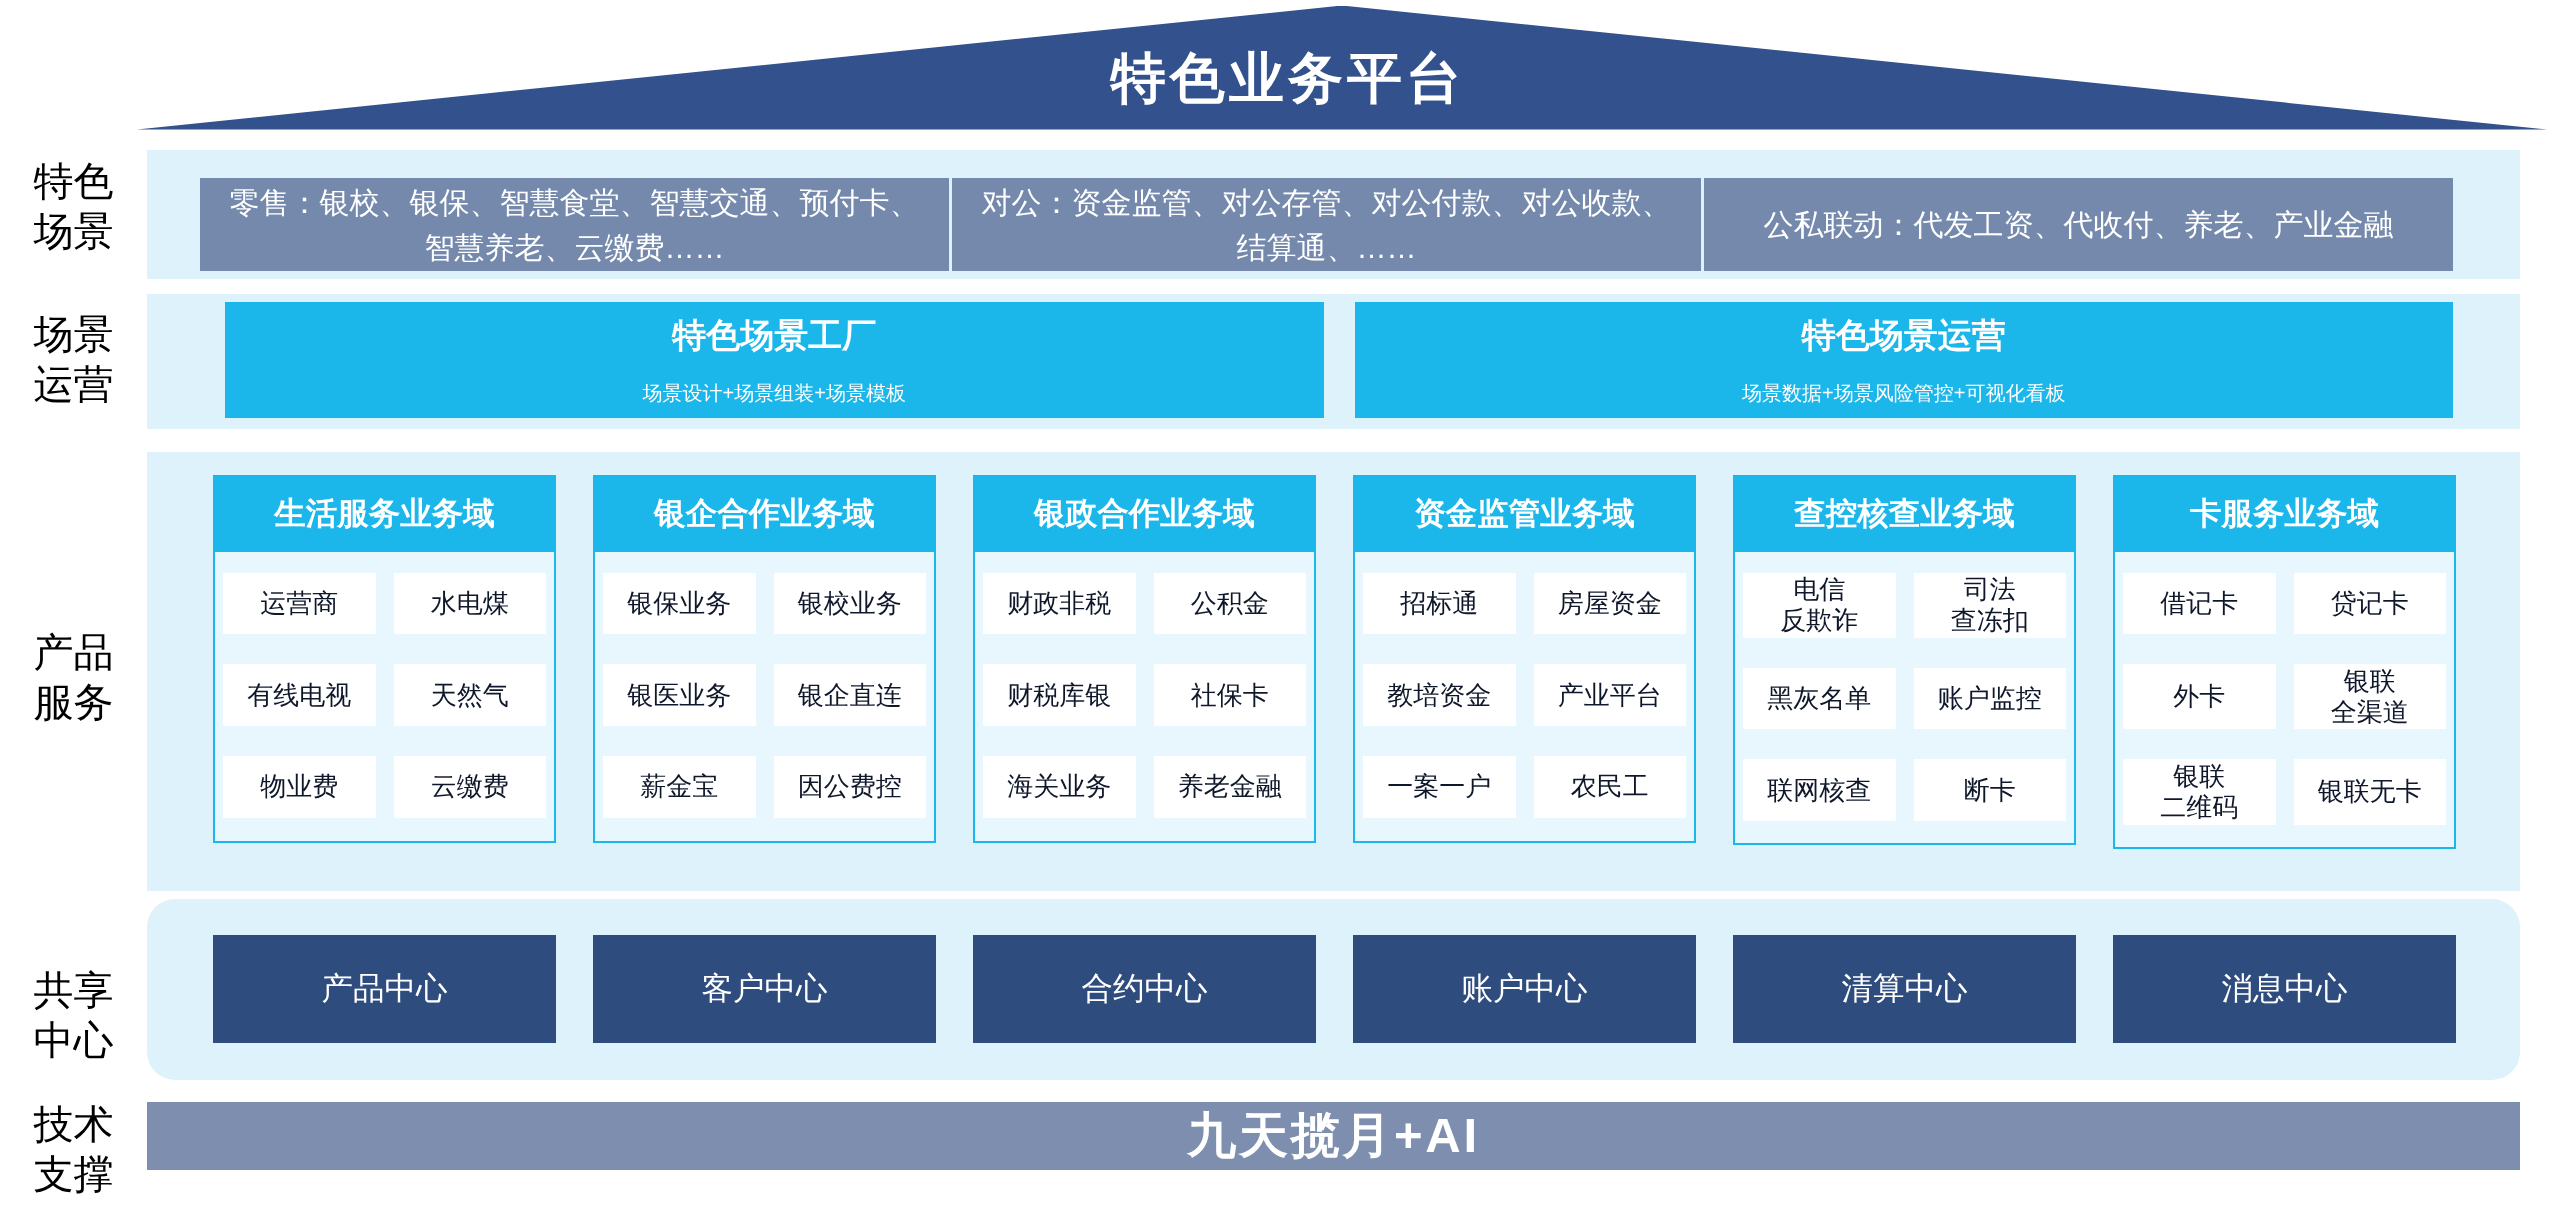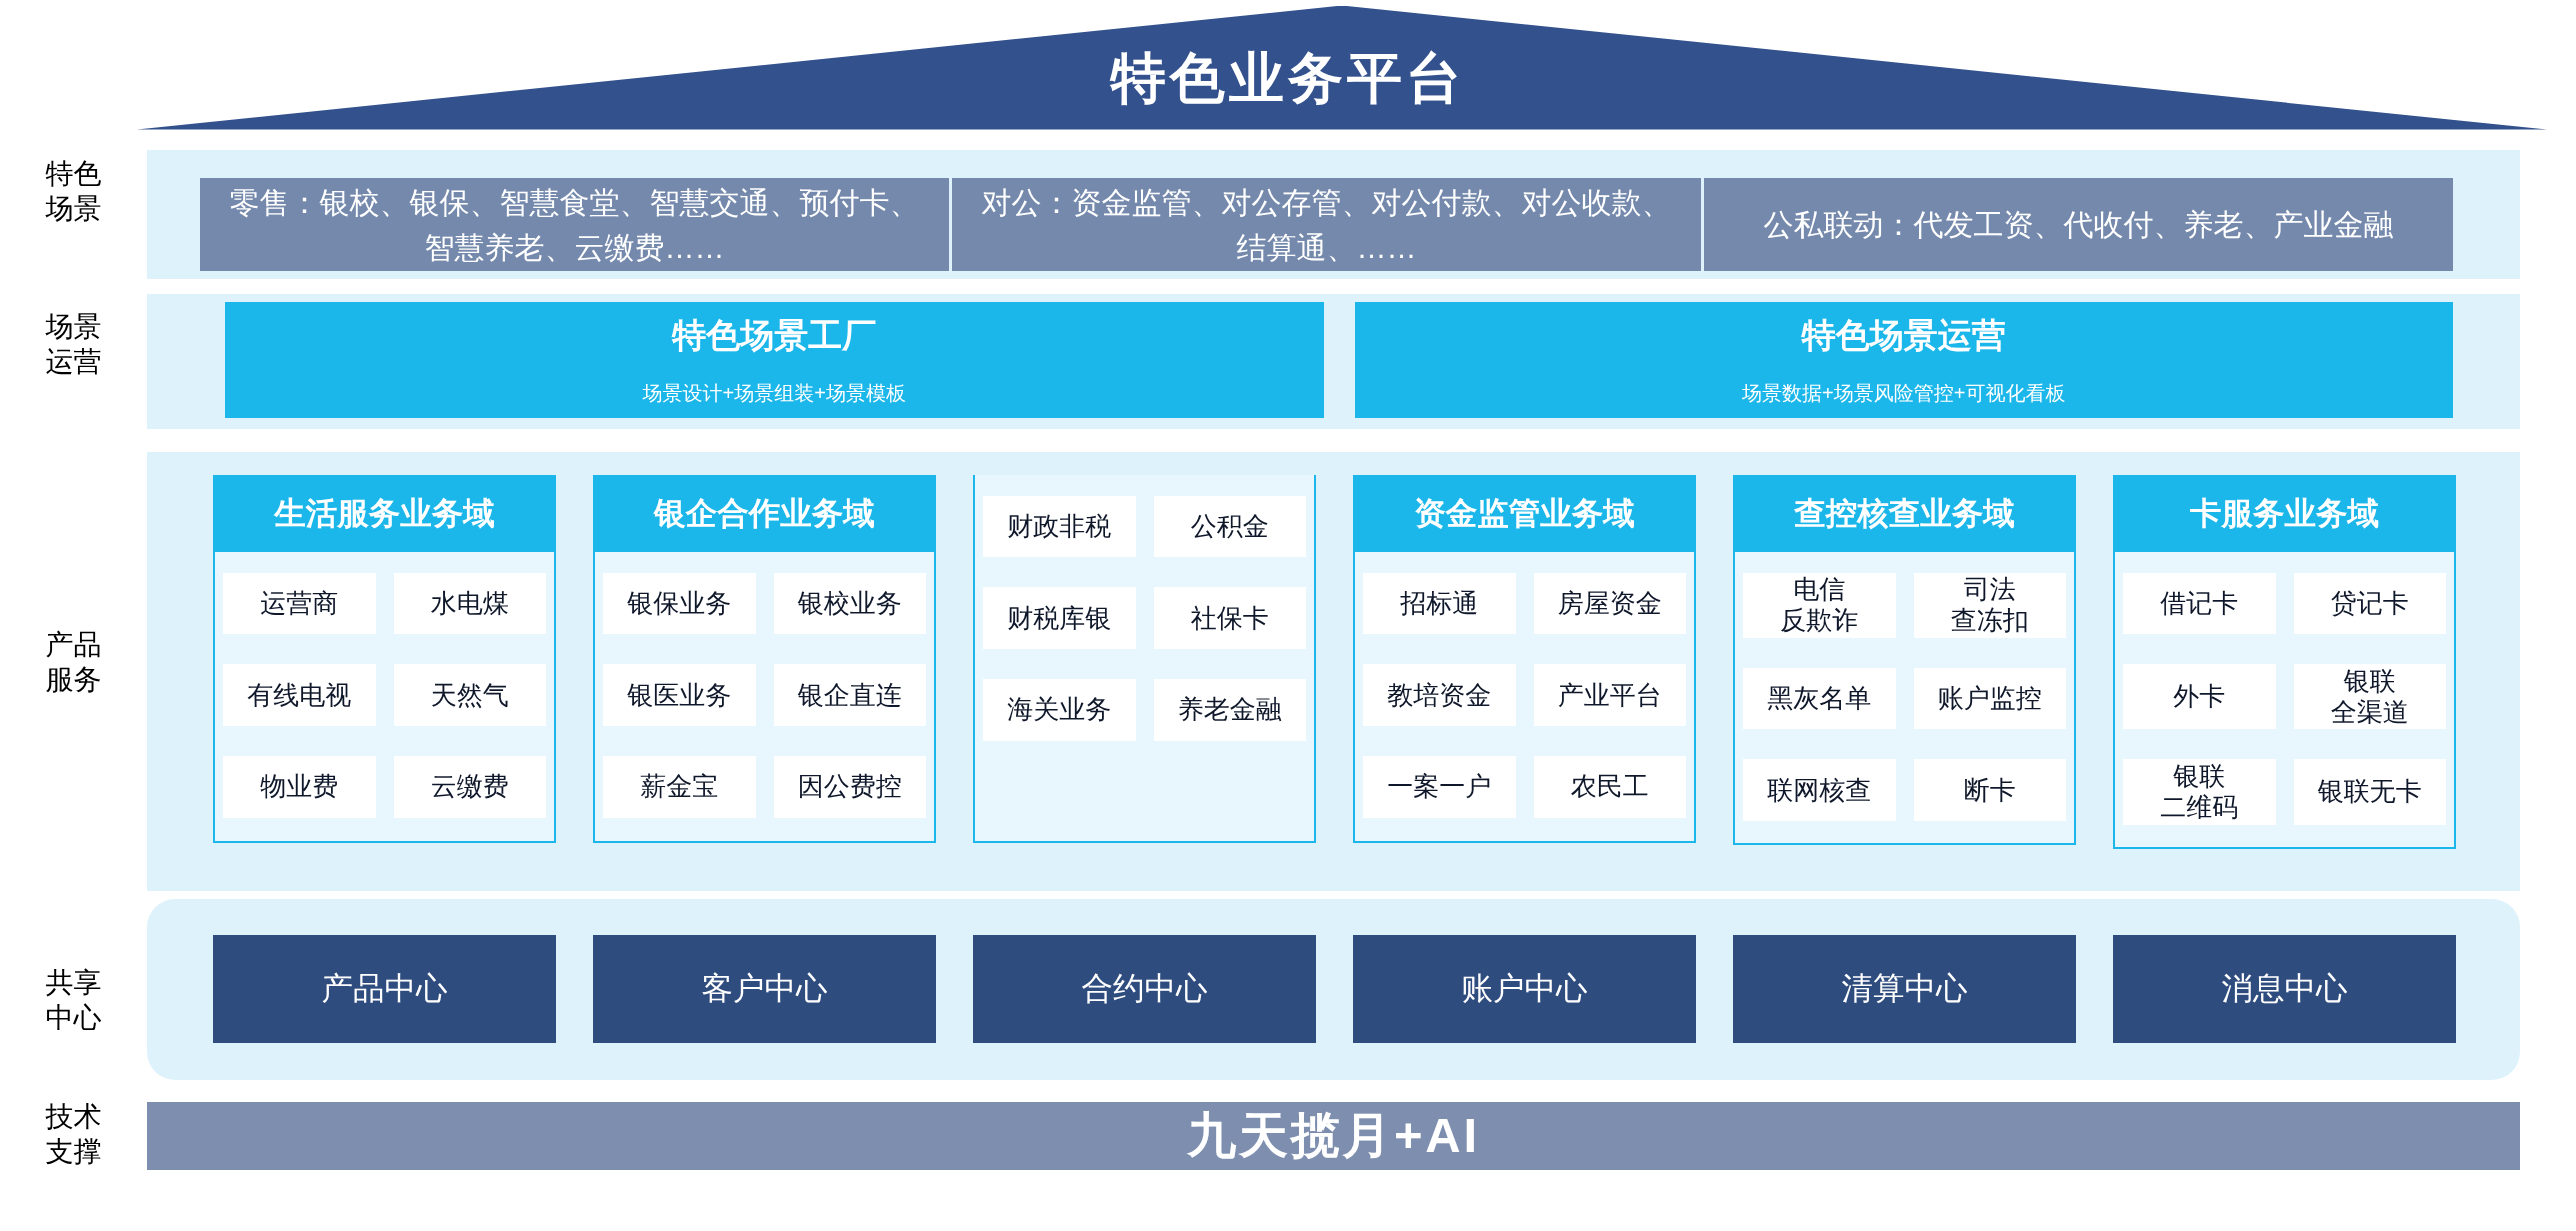--- a/index.html
+++ b/index.html
@@ -7,21 +7,21 @@
   #canvas { position:relative; width:2576px; height:1232px; background:#ffffff; overflow:hidden; }
 
   
   .roof { position:absolute; left:137px; top:5.5px; width:2410px; height:124px;
           background:#33518D; clip-path:polygon(0 100%, 50% 0, 100% 100%); }
   .roof-title { position:absolute; left:0; right:0; top:42px; text-align:center;
           color:#ffffff; font-size:55px; font-weight:bold; letter-spacing:4.1px; }
 
   
   .side-label { position:absolute; left:0; width:147px; text-align:center;
-          color:#000000; font-size:28px; line-height:1.25; font-weight:500; }
+          color:#000000; font-size:40px; line-height:1.25; font-weight:500; }
   #lbl-scenes { top:156px; }
   #lbl-ops { top:309px; }
   #lbl-products { top:627px; }
   #lbl-shared { top:938px;margin-top:27px; }
   #lbl-tech { top:1099px; }
 
   
   .band { position:absolute; left:147px; width:2373px; background:#DEF2FB; }
   #row-scenes { top:150px; height:129px; }
   #row-ops { top:294px; height:135px; }
@@ -136,20 +136,21 @@
           <div class="pcell">银保业务</div>
           <div class="pcell">银校业务</div>
           <div class="pcell">银医业务</div>
           <div class="pcell">银企直连</div>
           <div class="pcell">薪金宝</div>
           <div class="pcell">因公费控</div>
         </div>
       </div>
 
       <div class="pcol">
+        <div class="pcol-header">银政合作业务域</div>
         <div class="pcol-body">
           <div class="pcell">财政非税</div>
           <div class="pcell">公积金</div>
           <div class="pcell">财税库银</div>
           <div class="pcell">社保卡</div>
           <div class="pcell">海关业务</div>
           <div class="pcell">养老金融</div>
         </div>
       </div>
 

